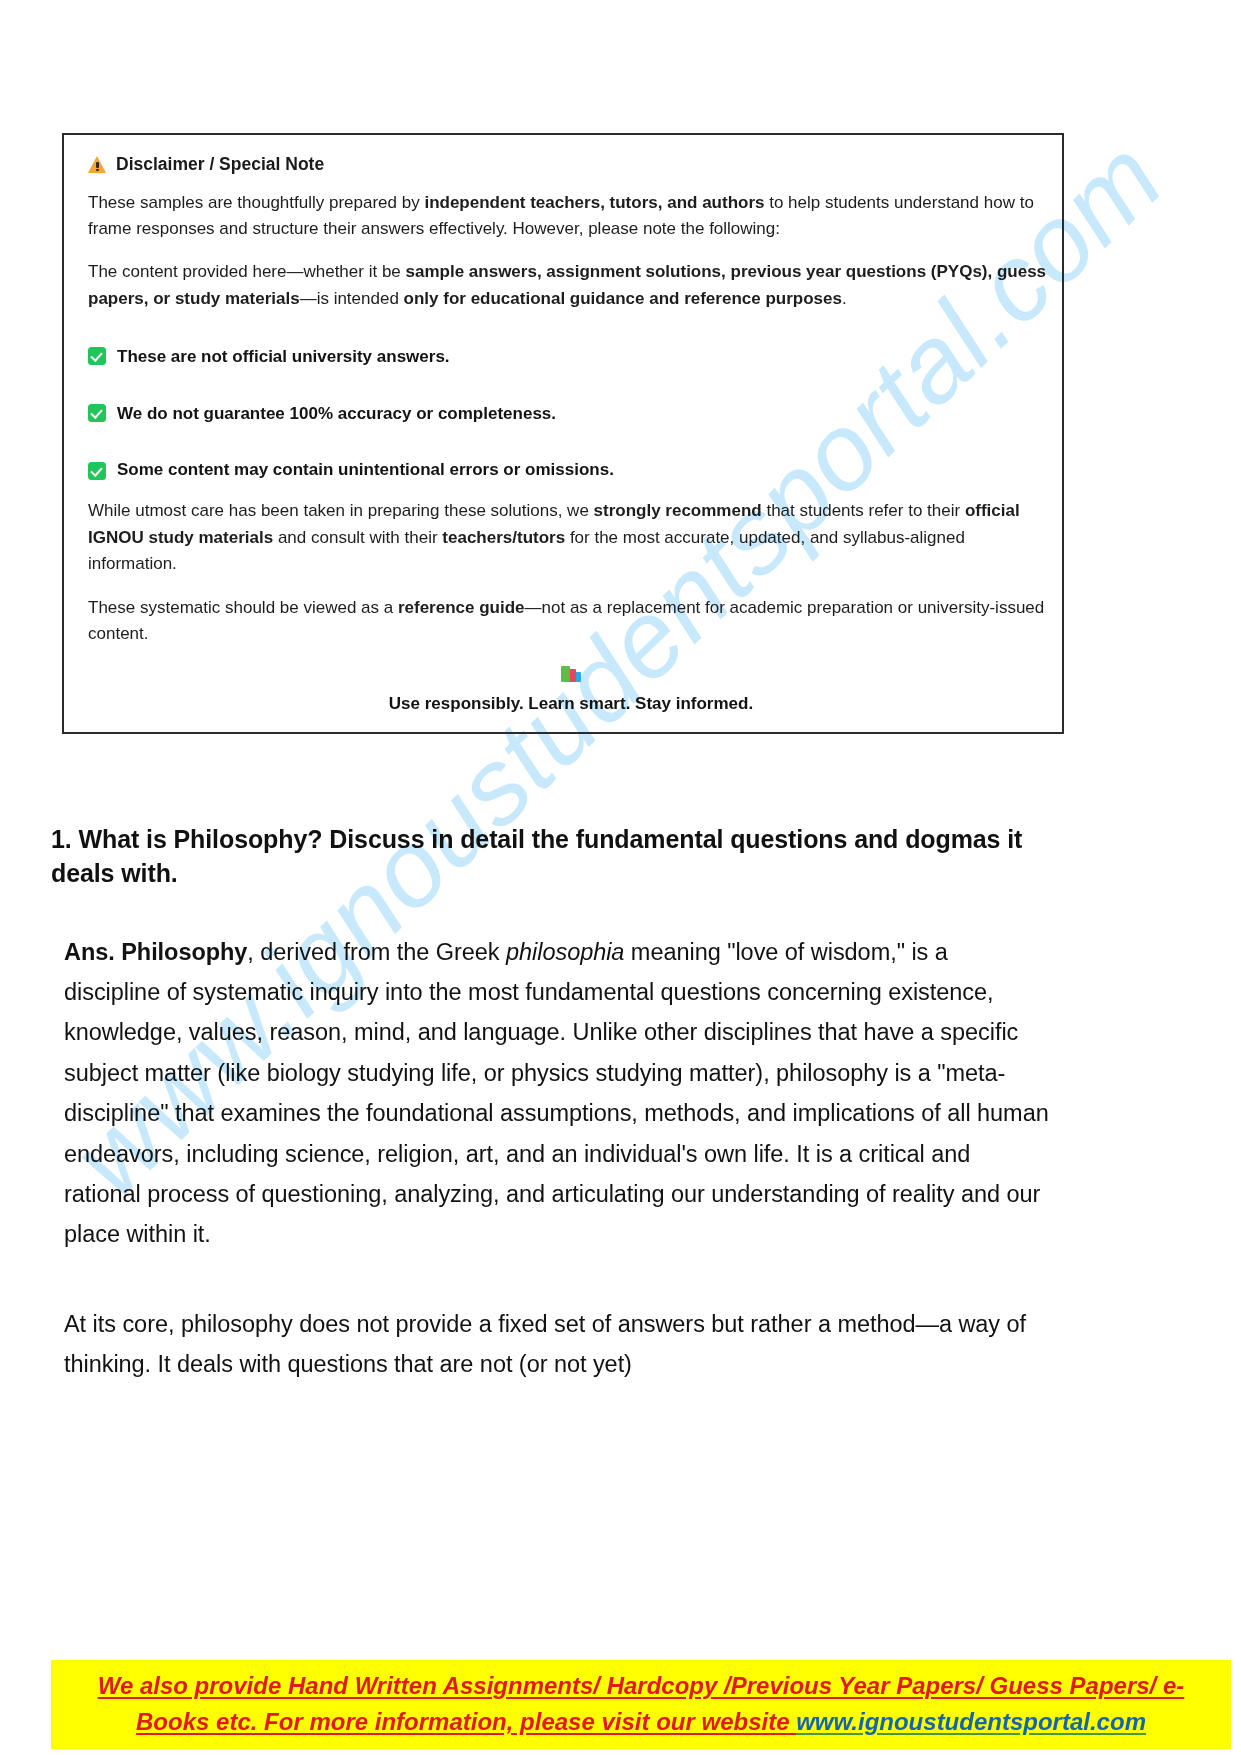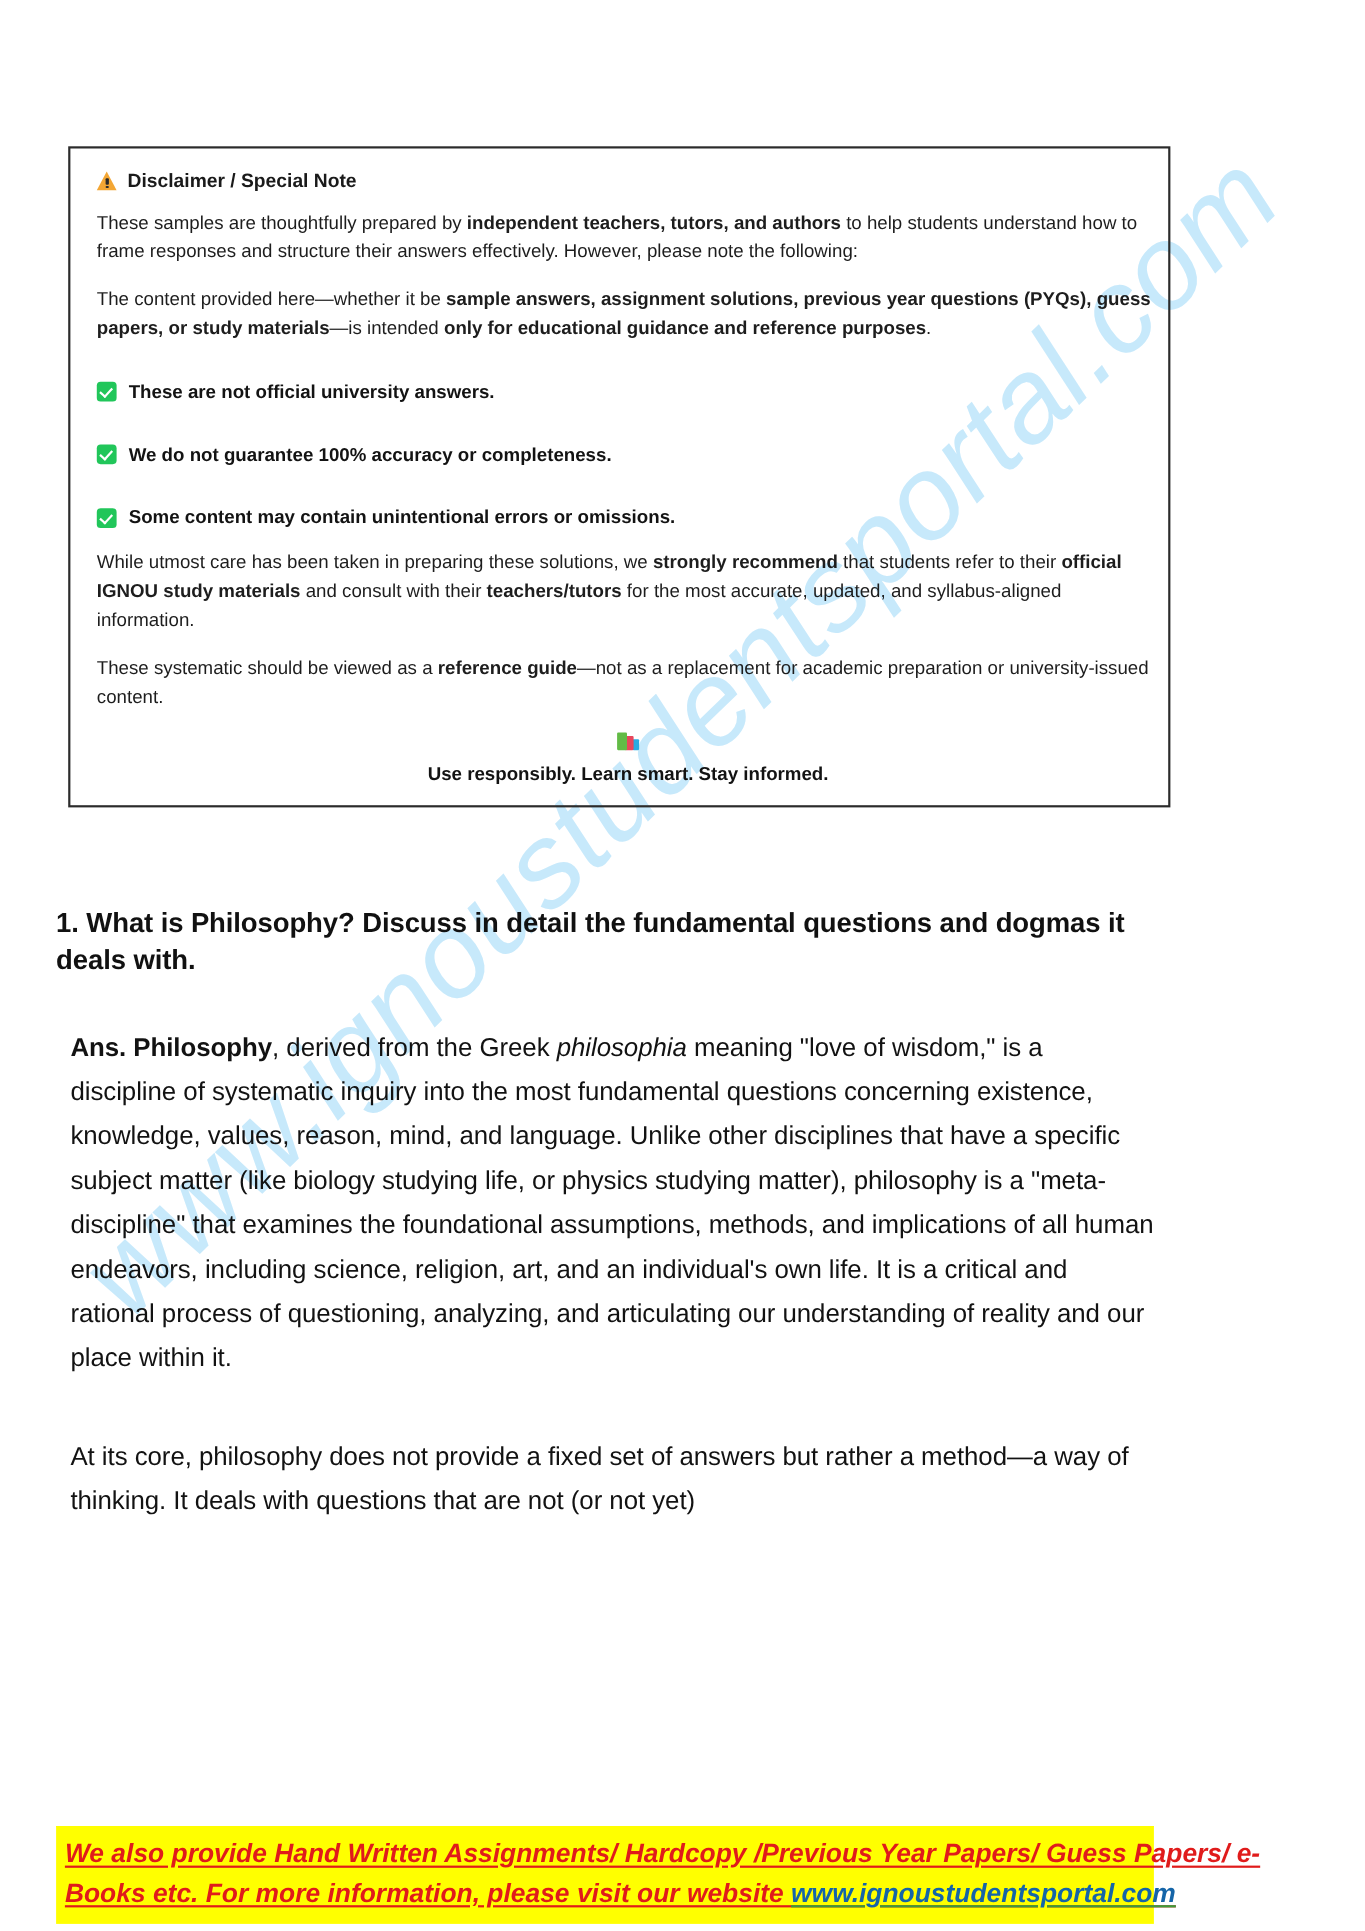--- a/index.html
+++ b/index.html
@@ -200,25 +200,25 @@
   #answer-para-1 { top: 908px; }
   #answer-para-2 { top: 1280px; }
   .body-para b { font-weight: bold; text-align: center; }
   .body-para i { font-style: italic; }
 
   
   #footer-banner {
     position: absolute;
     left: 51px;
     top: 1660px;
-    width: 998px;
+    width: 1180px;
     background: #ffff00;
     padding: 7px 8px 9px 8px;
     box-sizing: border-box;
-    text-align: left;
+    text-align: center;
     border-top: 1px solid #ffff00;
   }
   .footer-line {
     font-size: 24px;
     font-style: italic;
     font-weight: bold;
     color: #e01b1b;
     line-height: 1.5;
     text-decoration: underline;
     text-decoration-color: #e01b1b;

